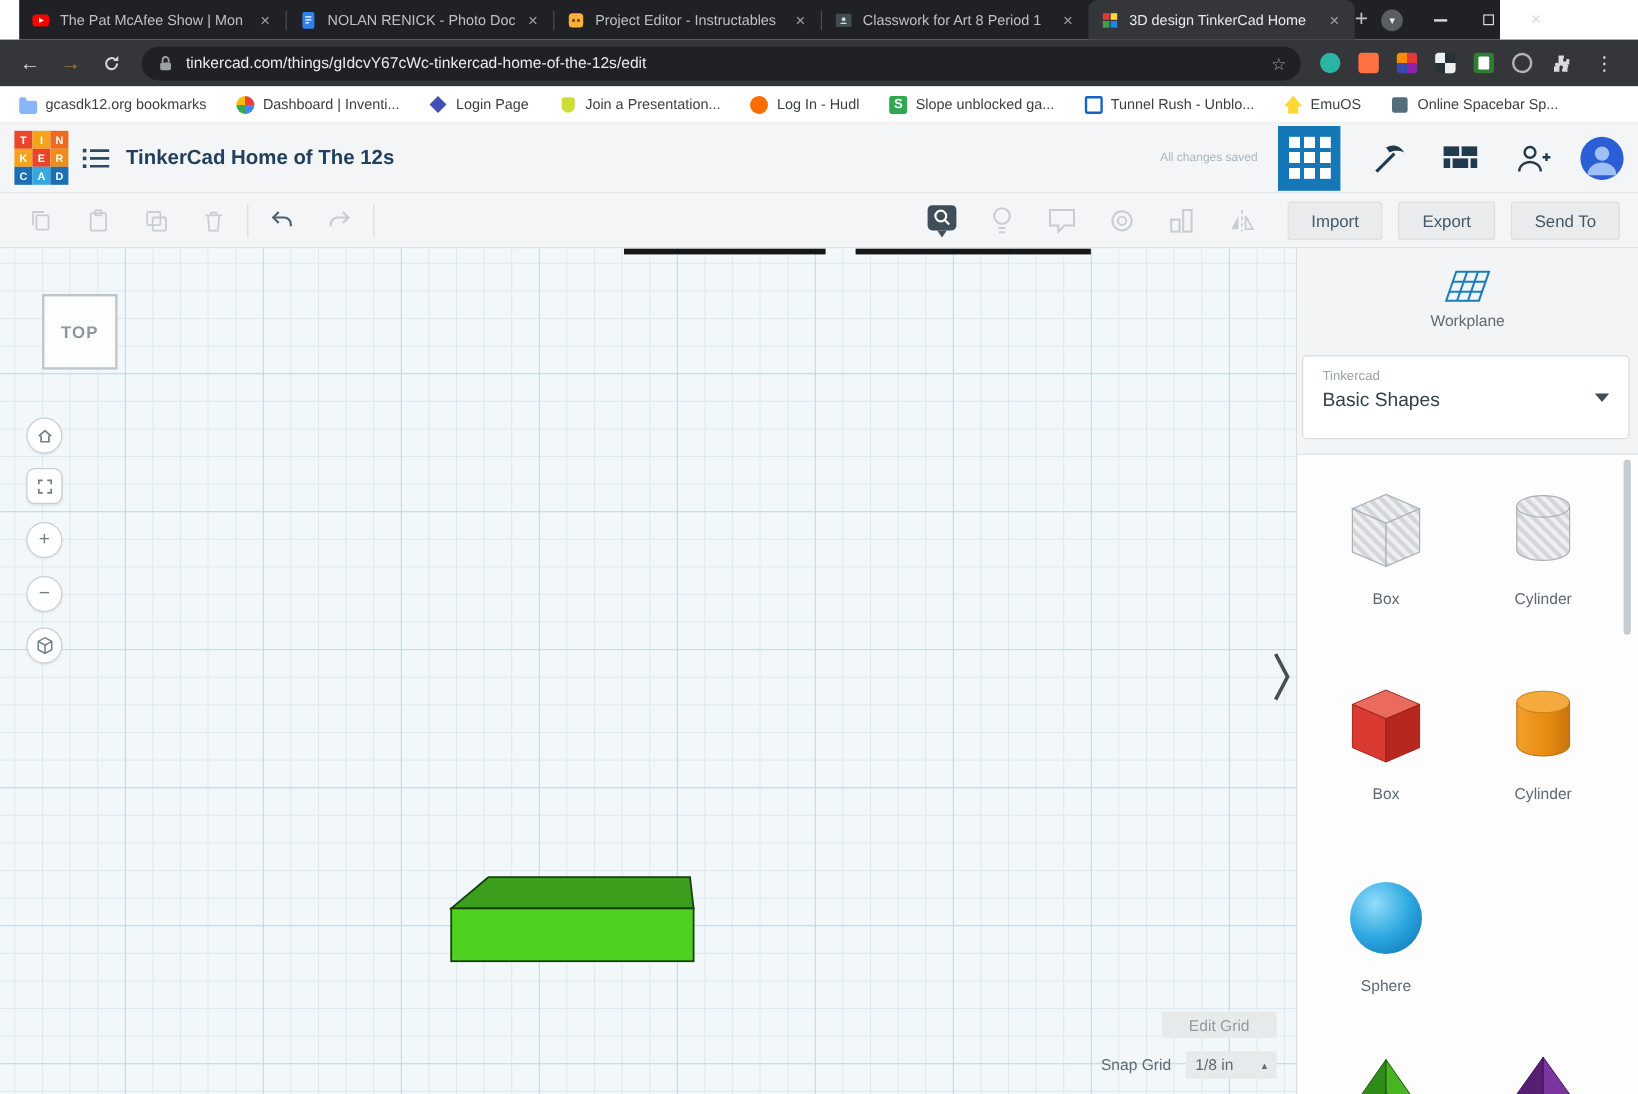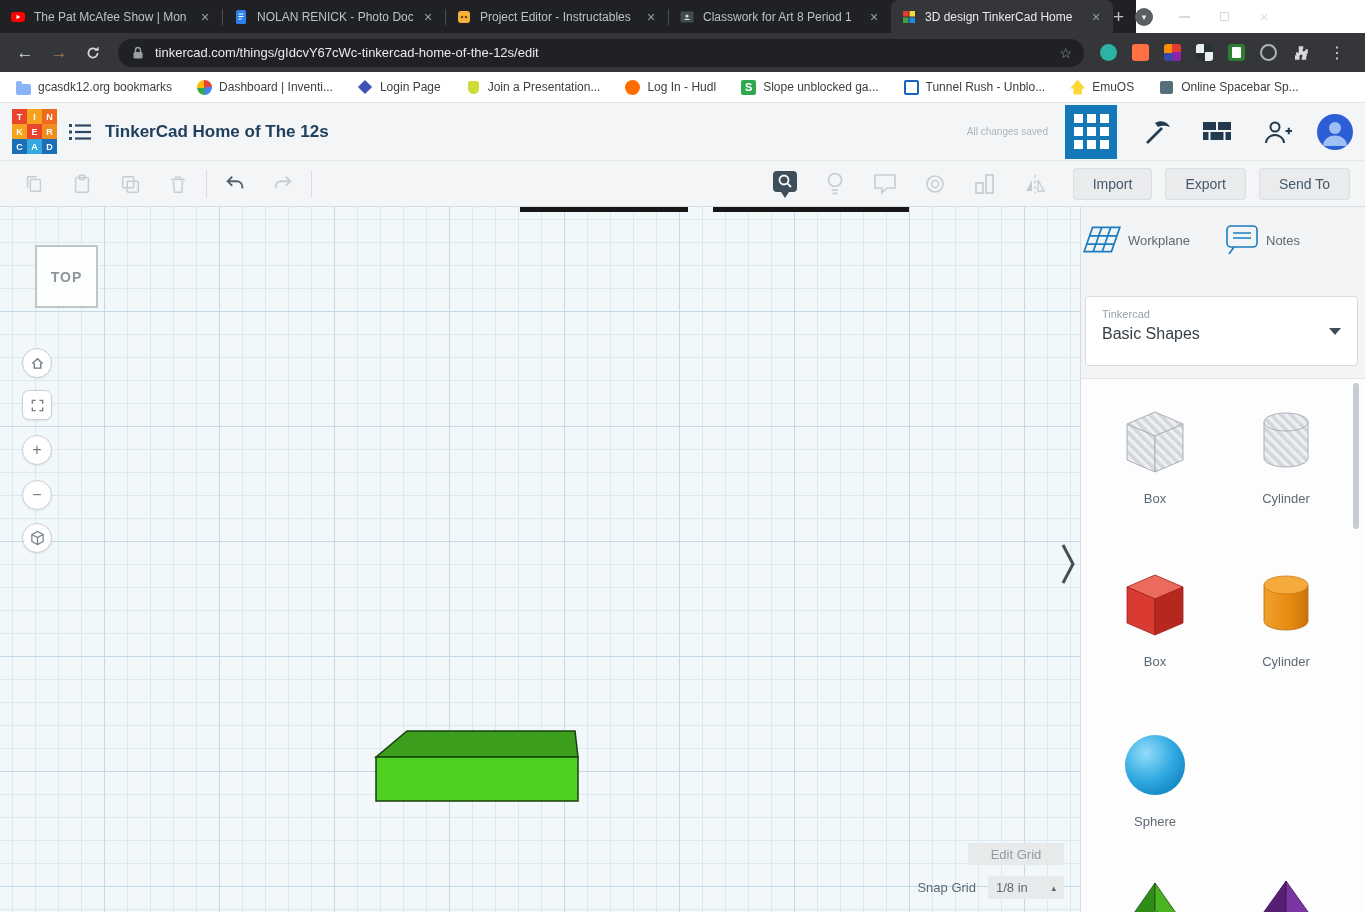--- a/index.html
+++ b/index.html
@@ -1,20 +1,20 @@
 <!DOCTYPE html>
 <html><head>
 <meta charset="utf-8">
 <style>
   *{margin:0;padding:0;box-sizing:border-box}
   html,body{width:1365px;height:912px;overflow:hidden;font-family:"Liberation Sans",sans-serif;background:#fff}
   #screen{position:relative;width:1365px;height:912px;overflow:hidden}
 
   
-  #tabbar{position:absolute;left:0;top:0;width:1136px;height:33px;background:#202124;display:flex;}
+  #tabbar{position:absolute;left:16px;top:0;width:1234px;height:33px;background:#202124;display:flex;}
   .tab{width:222px;height:33px;display:flex;align-items:center;gap:8px;padding:0 10px;color:#bdc1c6;font-size:12px;flex:none;cursor:default}
   .tab.active{background:#35363a;border-radius:8px 8px 0 0;color:#e8eaed}
   .tab-title{flex:1;white-space:nowrap;overflow:hidden}
   .tab-close{color:#9aa0a6;font-size:14px;line-height:1;width:14px;text-align:center}
   .tab-sep{width:1px;height:16px;background:#4a4d51;align-self:center;flex:none}
   .newtab{width:34px;height:33px;display:flex;align-items:center;justify-content:center;color:#bdc1c6;font-size:19px}
   #win-controls{margin-left:auto;display:flex;align-items:center;height:33px}
   .winbtn{width:40px;height:33px;display:flex;align-items:center;justify-content:center;color:#d8dadd;font-size:15px}
   .media-circle{width:18px;height:18px;border-radius:50%;background:#5a5d61;color:#e8eaed;font-size:9px;display:flex;align-items:center;justify-content:center}
   .win-min-bar{width:11px;height:2px;background:#d8dadd;display:block}
@@ -97,21 +97,21 @@
   #snapbar{position:absolute;right:16px;top:669px;display:flex;align-items:center;gap:12px}
   #snap-label{color:#5d6a72;font-size:13px}
   #snap-select{width:76px;height:23px;background:#e7eaea;border-radius:2px;display:flex;align-items:center;justify-content:space-between;padding:0 8px;color:#5d6a72;font-size:13px}
   #snap-caret{font-size:9px;color:#5d6a72}
   #collapse-handle{position:absolute;left:1060px;top:334px}
 
   
   #panel{position:absolute;left:1080px;top:207px;width:285px;height:705px;background:#fdfdfe;border-left:1px solid #d9dcde;overflow:hidden}
   #panel-top{height:172px;background:#f2f4f5;border-bottom:1px solid #e2e5e7;position:relative}
   #panel-tools{display:flex;padding-top:16px}
-  .ptool{flex:1;display:flex;align-items:center;gap:5px;color:#5d6973;font-size:13px}
+  .ptool{flex:1;display:flex;flex-direction:column;align-items:center;gap:5px;color:#5d6973;font-size:13px}
   #libcard{position:absolute;left:4px;top:89px;width:273px;height:70px;background:#fff;border:1px solid #d7dbde;border-radius:4px;padding:11px 16px}
   #lib-brand{font-size:11px;color:#97a1a8}
   #lib-name{font-size:16px;color:#333e45;margin-top:5px}
   #lib-caret{position:absolute;right:16px;top:31px;width:0;height:0;border-left:6px solid transparent;border-right:6px solid transparent;border-top:7px solid #414c54}
   .shape-tile{position:absolute;width:120px;display:flex;flex-direction:column;align-items:center}
   .shape-label{margin-top:9px;font-size:13px;color:#5d6973}
   #pscroll{position:absolute;left:272px;top:176px;width:6px;height:146px;background:#c7ccd0;border-radius:3px}
 </style>
 </head>
 <body>
@@ -496,30 +496,20 @@
         <div class="ptool">
           <svg width="42" height="32" viewBox="0 0 40 30">
               <g stroke="#1b7dc0" stroke-width="1.6" fill="none">
                 <path d="M11 3h26l-8 23H3z"></path>
                 <path d="M8.3 11h26M5.7 19h26"></path>
                 <path d="M19.7 3l-8 23M28.3 3l-8 23"></path>
               </g>
             </svg>
           <span>Workplane</span>
         </div>
-        <div class="ptool">
-          <svg width="38" height="34" viewBox="0 0 38 34">
-              <g stroke="#1b7dc0" stroke-width="1.6" fill="none">
-                <rect x="4" y="3" width="30" height="21" rx="4"></rect>
-                <path d="M10 10h18M10 15h18"></path>
-                <path d="M11 24l-5 7"></path>
-              </g>
-            </svg>
-          <span>Notes</span>
-        </div>
       </div>
       <div id="libcard">
         <div id="lib-brand">Tinkercad</div>
         <div id="lib-name">Basic Shapes</div>
         <span id="lib-caret"></span>
       </div>
     </div>
 
     <div class="shape-tile" style="left:14px;top:195px">
       <svg width="80" height="80" viewBox="0 0 80 80">

